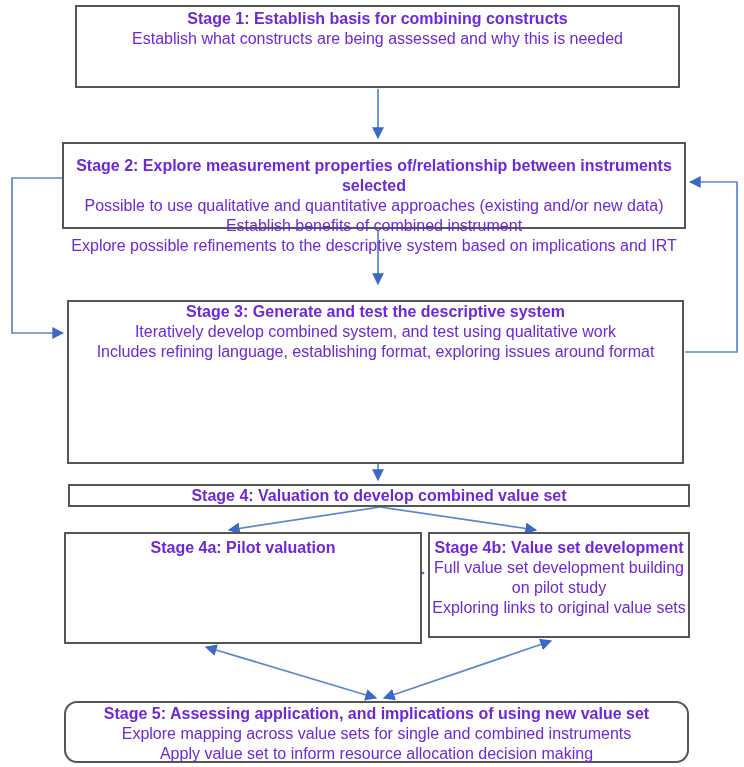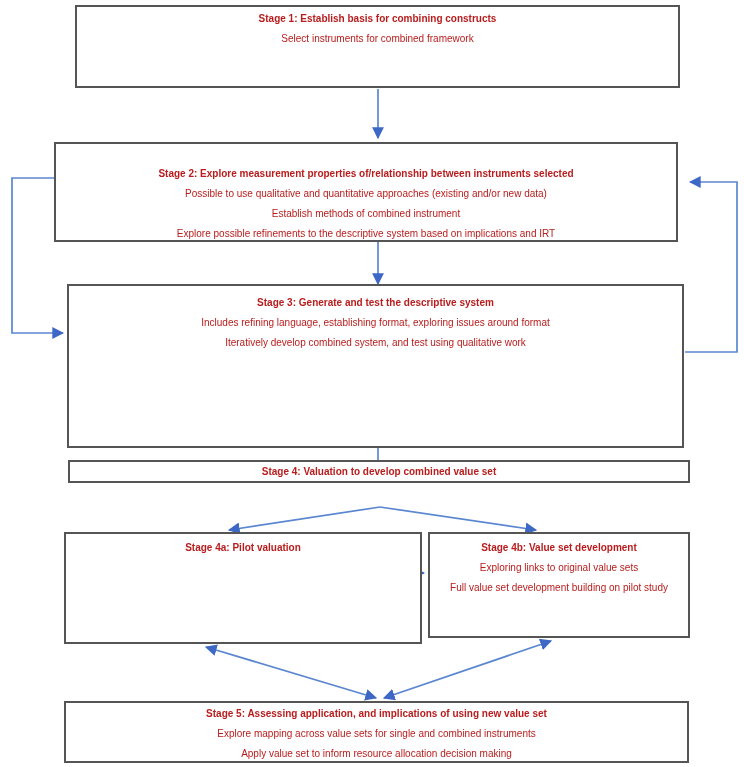--- a/index.html
+++ b/index.html
@@ -21,35 +21,35 @@
     top: 0;
     width: 744px;
     height: 767px;
     pointer-events: none;
   }
   .box {
     position: absolute;
     box-sizing: border-box;
     border: 2px solid #555555;
     background: #ffffff;
-    color: #b91c1c;
+    color: #6d28d9;
     text-align: center;
-    font-size: 10px;
+    font-size: 16px;
     line-height: 20px;
   }
   .box .title {
     font-weight: bold;
   }
   .b1  { left: 75px;  top: 5px;   width: 605px; height: 83px;  padding-top: 2px; }
-  .b2  { left: 54px;  top: 142px; width: 624px; height: 100px;  padding-top: 20px; }
-  .b3  { left: 67px;  top: 284px; width: 617px; height: 164px; padding-top: 7px; }
-  .b4  { left: 68px;  top: 460px; width: 622px; height: 23px;  line-height: 19px; }
+  .b2  { left: 62px;  top: 142px; width: 624px; height: 87px;  padding-top: 12px; }
+  .b3  { left: 67px;  top: 300px; width: 617px; height: 164px; padding-top: 0; }
+  .b4  { left: 68px;  top: 484px; width: 622px; height: 23px;  line-height: 19px; }
   .b4a { left: 64px;  top: 532px; width: 358px; height: 112px; padding: 4px 2px 0 2px; }
   .b4b { left: 428px; top: 532px; width: 262px; height: 106px; padding: 4px 2px 0 2px; }
-  .b5  { left: 64px;  top: 701px; width: 625px; height: 62px;  padding-top: 1px; }
+  .b5  { left: 64px;  top: 701px; width: 625px; height: 62px;  padding-top: 1px; border-radius: 13px; }
 </style>
 </head>
 <body>
 
 <div class="canvas">
 
   <svg class="arrows" width="744" height="767" viewBox="0 0 744 767" xmlns="http://www.w3.org/2000/svg">
     <defs>
       <marker id="ah" viewBox="0 0 10 10" refX="9" refY="5" markerWidth="7" markerHeight="7" orient="auto-start-reverse">
         <path d="M0,0 L10,5 L0,10 z" fill="#3e68c6"></path>
@@ -64,48 +64,48 @@
       <path d="M380 507 L229 530" marker-end="url(#ah)"></path>
       <path d="M380 507 L536 530" marker-end="url(#ah)"></path>
       <path d="M366 573 L424 573" marker-start="url(#ah)" marker-end="url(#ah)"></path>
       <path d="M206 647 L376 698" marker-start="url(#ah)" marker-end="url(#ah)"></path>
       <path d="M551 641 L384 698" marker-start="url(#ah)" marker-end="url(#ah)"></path>
     </g>
   </svg>
 
   <div class="box b1">
     <div class="title">Stage 1: Establish basis for combining constructs</div>
-    <div class="line">Select instruments for combined framework</div>
+    <div class="line">Establish what constructs are being assessed and why this is needed</div>
   </div>
 
   <div class="box b2">
     <div class="title">Stage 2:  Explore measurement properties of/relationship between instruments selected</div>
     <div class="line">Possible to use qualitative and quantitative approaches (existing and/or new data)</div>
-    <div class="line">Establish methods of combined instrument</div>
+    <div class="line">Establish benefits of combined instrument</div>
     <div class="line">Explore possible refinements to the descriptive system based on implications and IRT</div>
   </div>
 
   <div class="box b3">
     <div class="title">Stage 3: Generate and test the descriptive system</div>
+    <div class="line">Iteratively develop combined system, and test using qualitative work</div>
     <div class="line">Includes refining language, establishing format, exploring issues around format</div>
-    <div class="line">Iteratively develop combined system, and test using qualitative work</div>
   </div>
 
   <div class="box b4">
     <div class="title">Stage 4: Valuation to develop combined value set</div>
   </div>
 
   <div class="box b4a">
     <div class="title">Stage 4a: Pilot valuation</div>
   </div>
 
   <div class="box b4b">
     <div class="title">Stage 4b: Value set development</div>
+    <div class="line">Full value set development building on pilot study</div>
     <div class="line">Exploring links to original value sets</div>
-    <div class="line">Full value set development building on pilot study</div>
   </div>
 
   <div class="box b5">
     <div class="title">Stage 5: Assessing application, and implications of using new value set</div>
     <div class="line">Explore mapping across value sets for single and combined instruments</div>
     <div class="line">Apply value set to inform resource allocation decision making</div>
   </div>
 
 </div>
 

